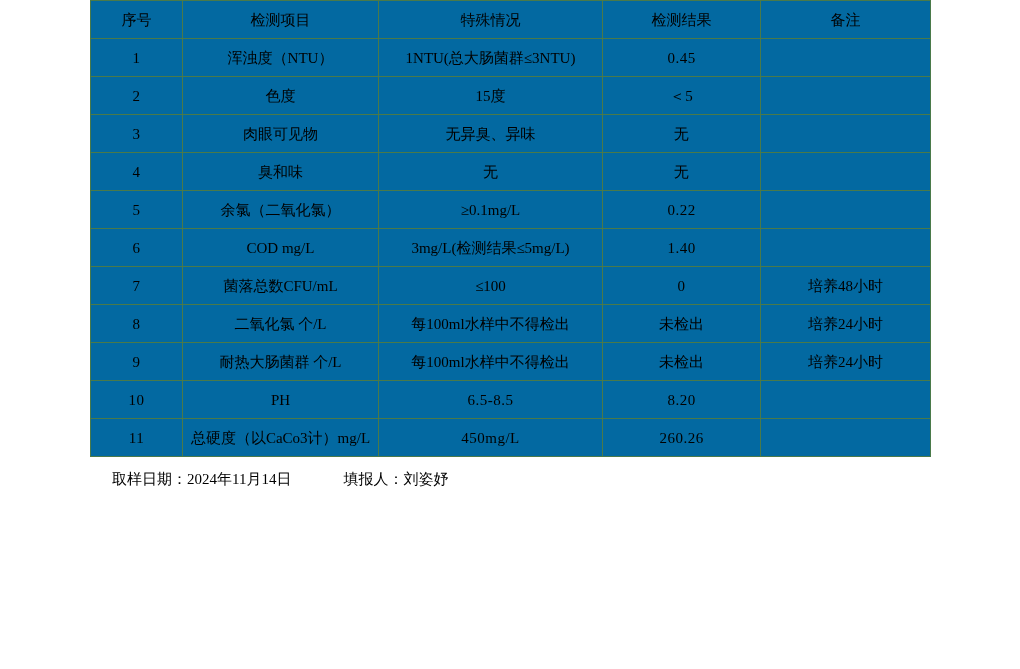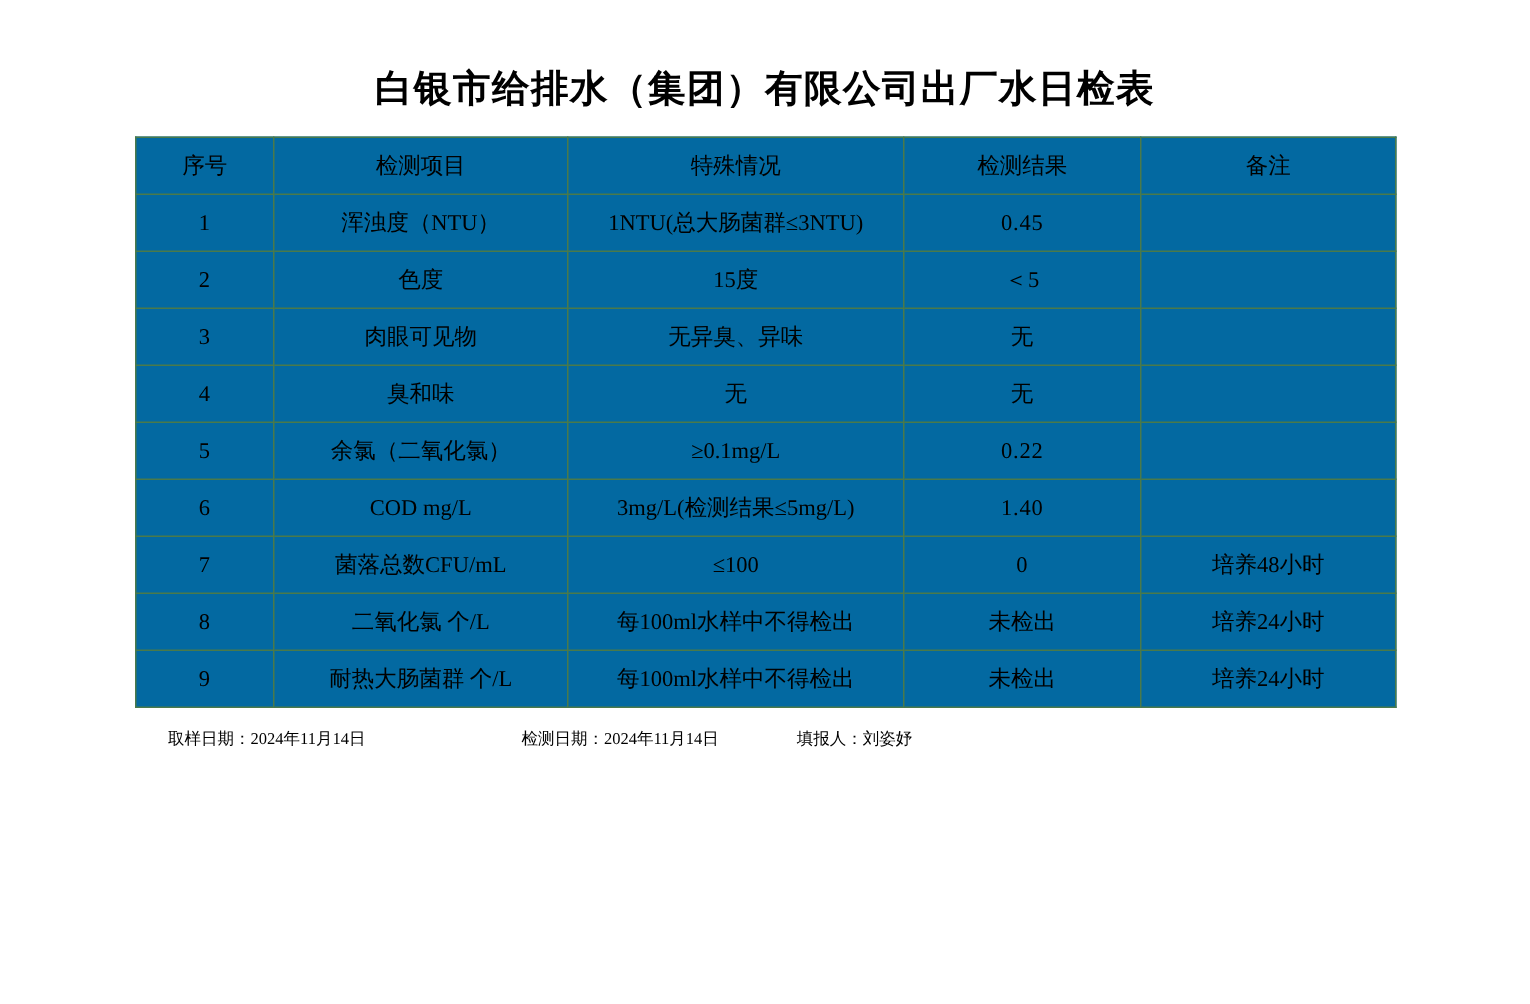--- a/index.html
+++ b/index.html
@@ -60,37 +60,36 @@
   col.c-item   { width: 196px; }
   col.c-limit  { width: 224px; }
   col.c-result { width: 158px; }
   col.c-remark { width: 170px; }
 
   .footer {
     width: 840px;
     margin: 0 auto;
     padding-top: 13px;
     display: flex;
-    font-size: 11px;
+    font-size: 15px;
     font-family: "Liberation Serif", "DejaVu Serif", serif;
   }
   .footer .f-cell { white-space: nowrap; }
   .footer .f-sample  { margin-left: 22px; }
   .footer .f-test    { margin-left: 104px; }
   .footer .f-reporter{ margin-left: 52px; }
 
   
   .num { font-family: "Liberation Serif", "DejaVu Serif", serif; letter-spacing: 0.5px; }
 </style>
 </head>
 <body>
 
 <div class="page">
 
-  <h1 class="title">白银市给排水（集团）有限公司出厂水日检表</h1>
 
   <div class="table-wrap">
     <table class="report">
       <colgroup>
         <col class="c-seq">
           <col class="c-item">
           <col class="c-limit">
           <col class="c-result">
           <col class="c-remark">
       </colgroup>
@@ -160,23 +159,36 @@
           <td>未检出</td>
           <td>培养24小时</td>
         </tr>
         <tr>
           <td class="num">9</td>
           <td>耐热大肠菌群 个/L</td>
           <td>每100ml水样中不得检出</td>
           <td>未检出</td>
           <td>培养24小时</td>
         </tr>
+        <tr>
+          <td class="num">10</td>
+          <td>PH</td>
+          <td class="num">6.5-8.5</td>
+          <td class="num">8.20</td>
+          <td></td>
+        </tr>
+        <tr>
+          <td class="num">11</td>
+          <td>总硬度（以CaCo3计）mg/L</td>
+          <td class="num">450mg/L</td>
+          <td class="num">260.26</td>
+          <td></td>
+        </tr>
       </tbody>
     </table>
   </div>
 
   <div class="footer">
     <span class="f-cell f-sample">取样日期：2024年11月14日</span>
-    <span class="f-cell f-test">检测日期：2024年11月14日</span>
     <span class="f-cell f-reporter">填报人：刘姿妤</span>
   </div>
 
 </div>
 
 </body></html>

